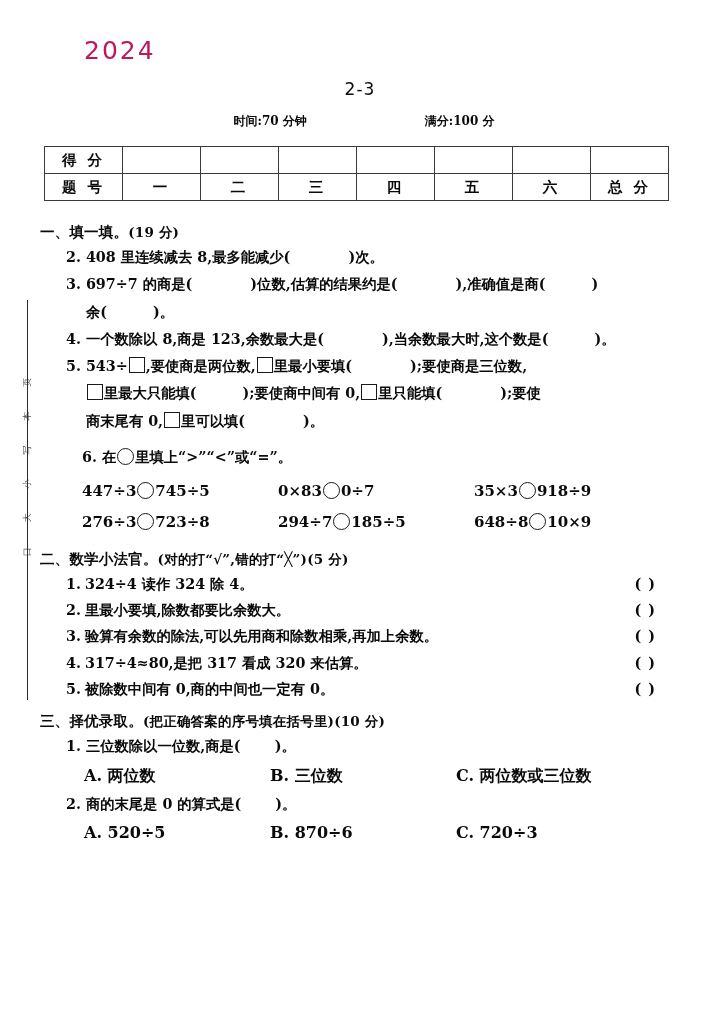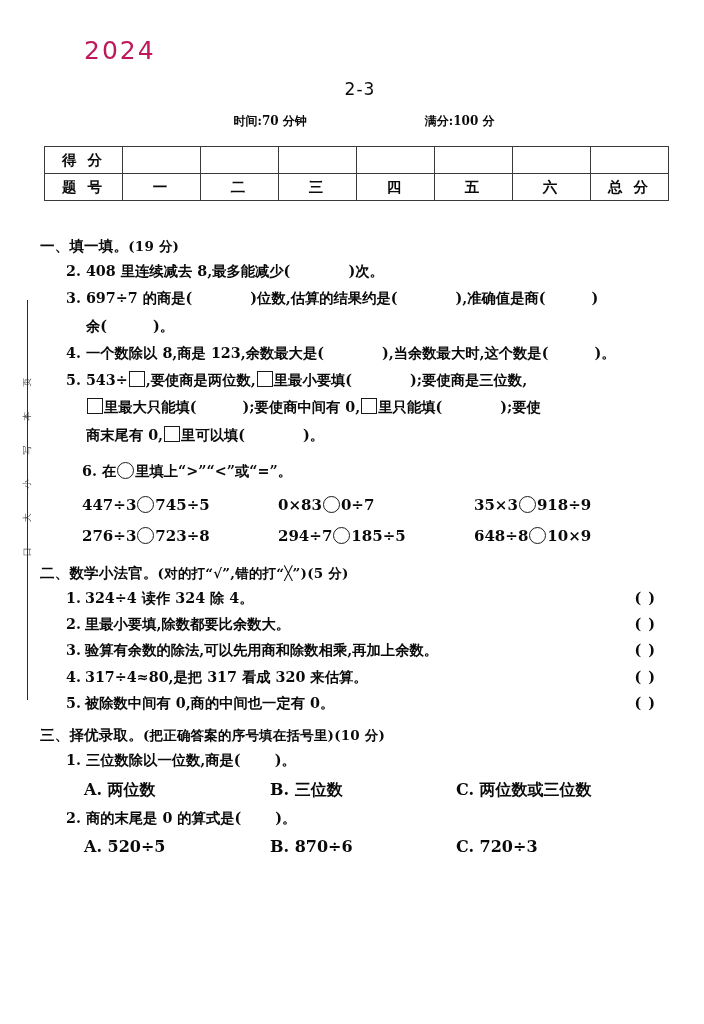--- a/index.html
+++ b/index.html
@@ -224,21 +224,21 @@
         <td>二</td>
         <td>三</td>
         <td>四</td>
         <td>五</td>
         <td>六</td>
         <td>总 分</td>
       </tr>
     </tbody>
   </table>
 
-  <div class="section" style="margin-top:36px;">
+  <div class="section" style="margin-top:22px;">
     <div class="sec-head">
       <span>一、填一填。</span><span class="sub">(19 分)</span>
     </div>
 
 
     <div class="q">
       <span class="num">2.</span>
       <span>408 里连续减去 8,最多能减少(</span><span class="gap"></span><span>)次。</span>
     </div>
 

